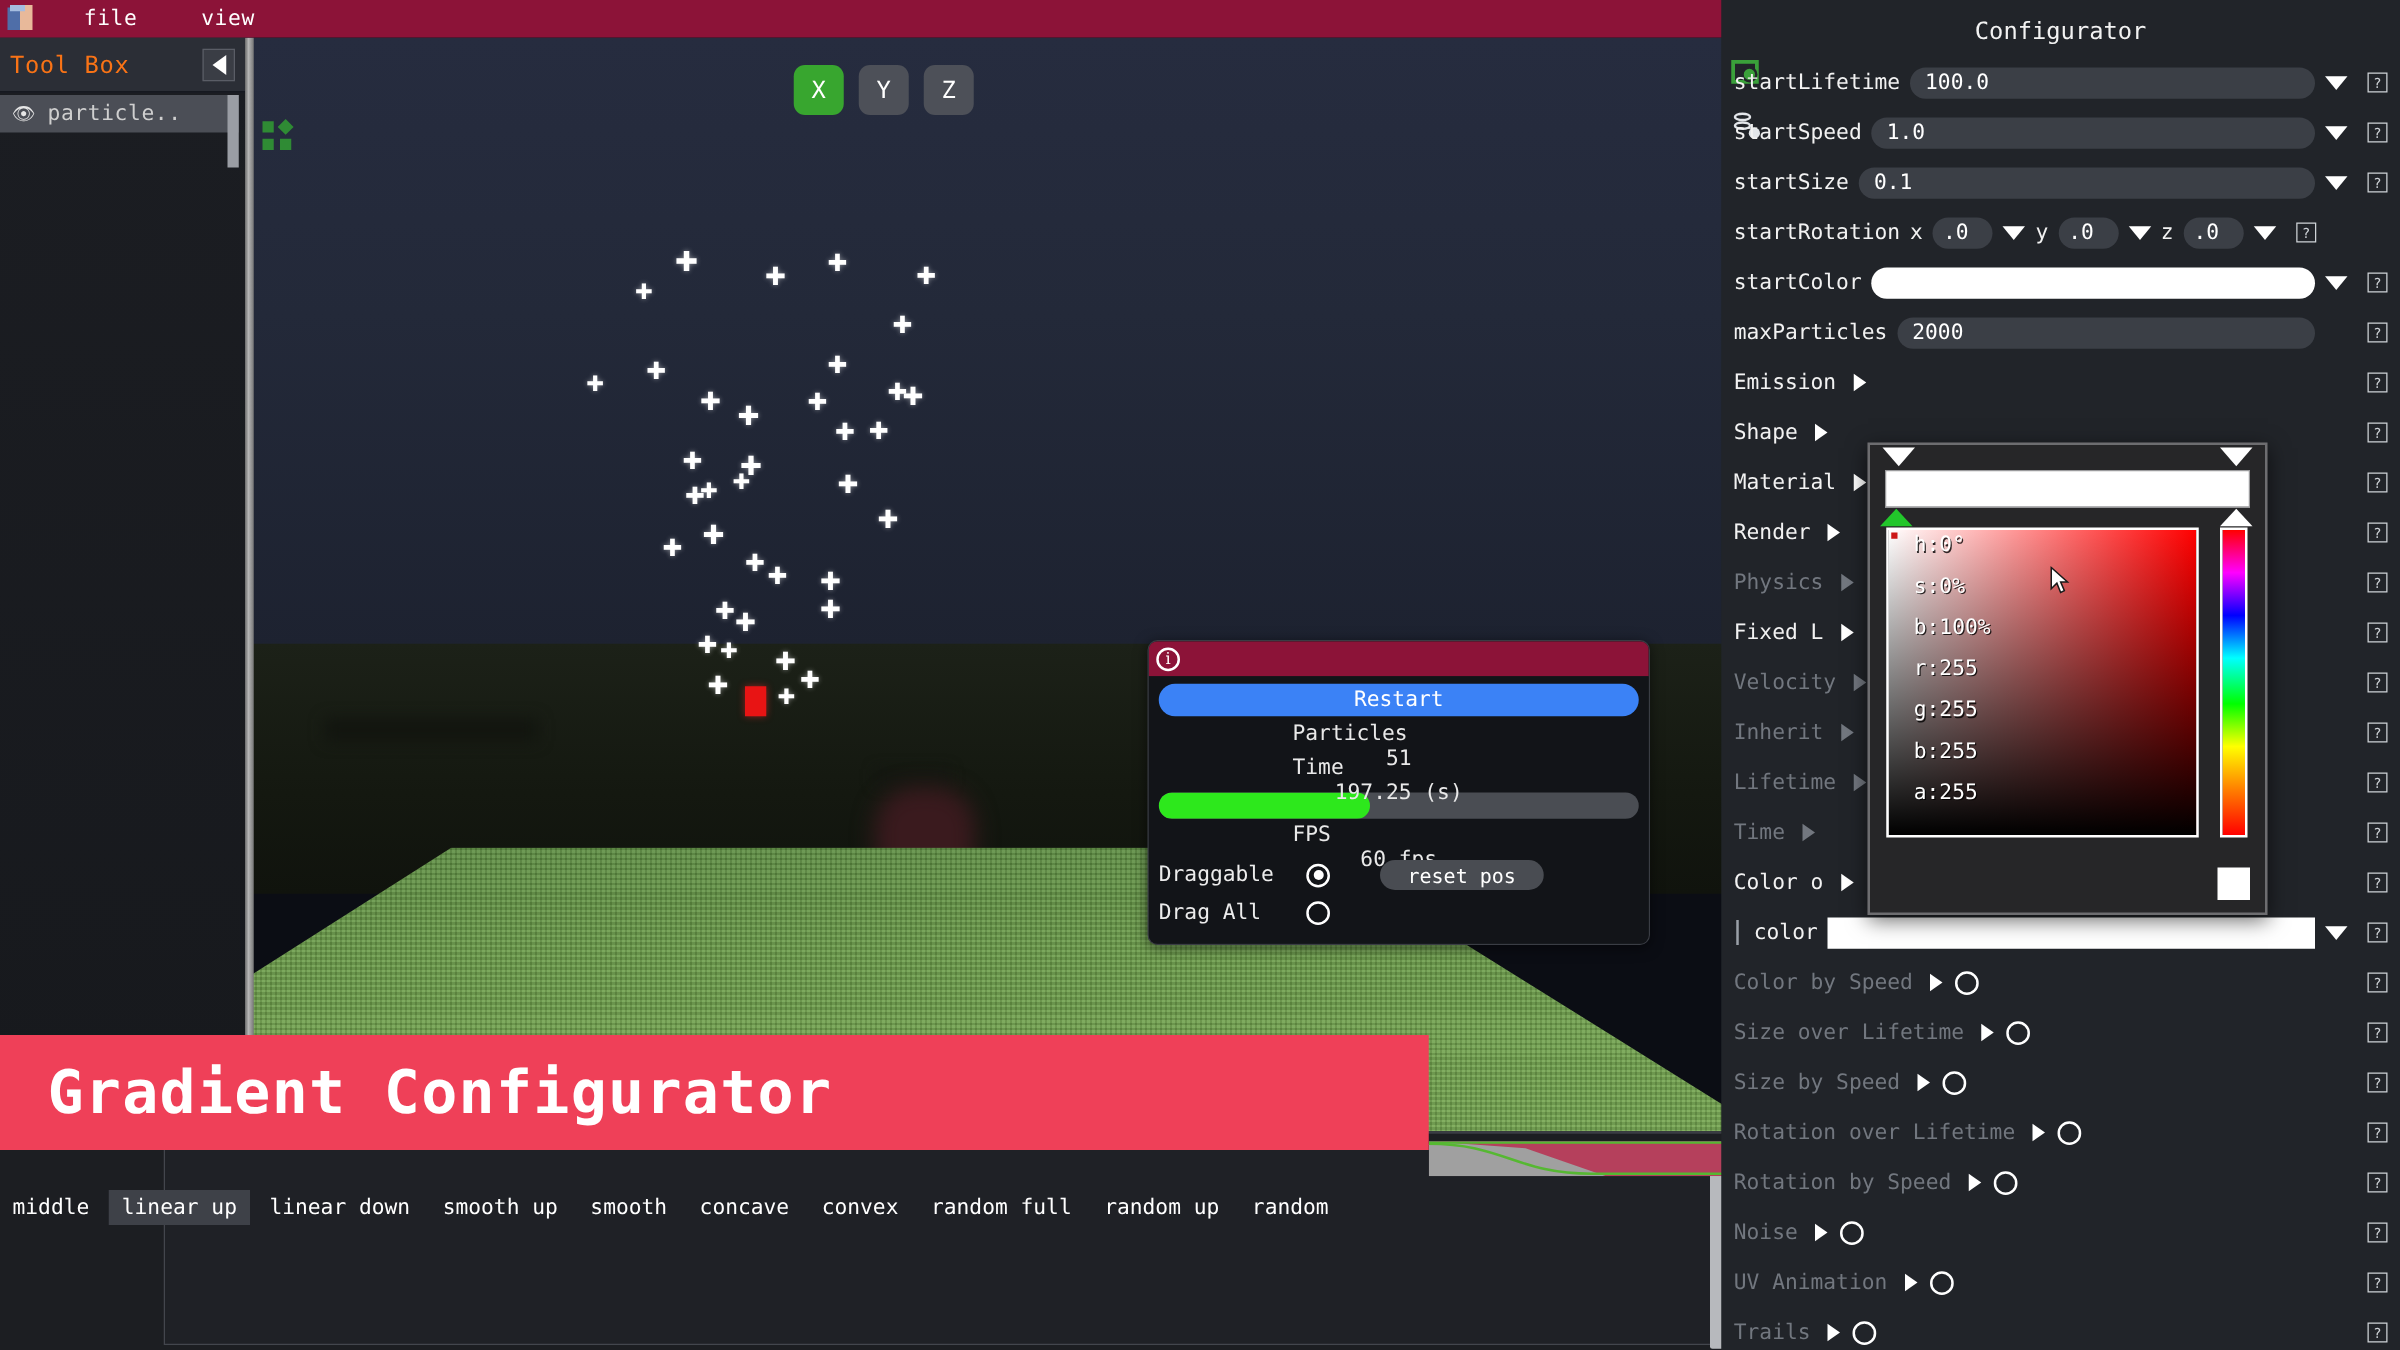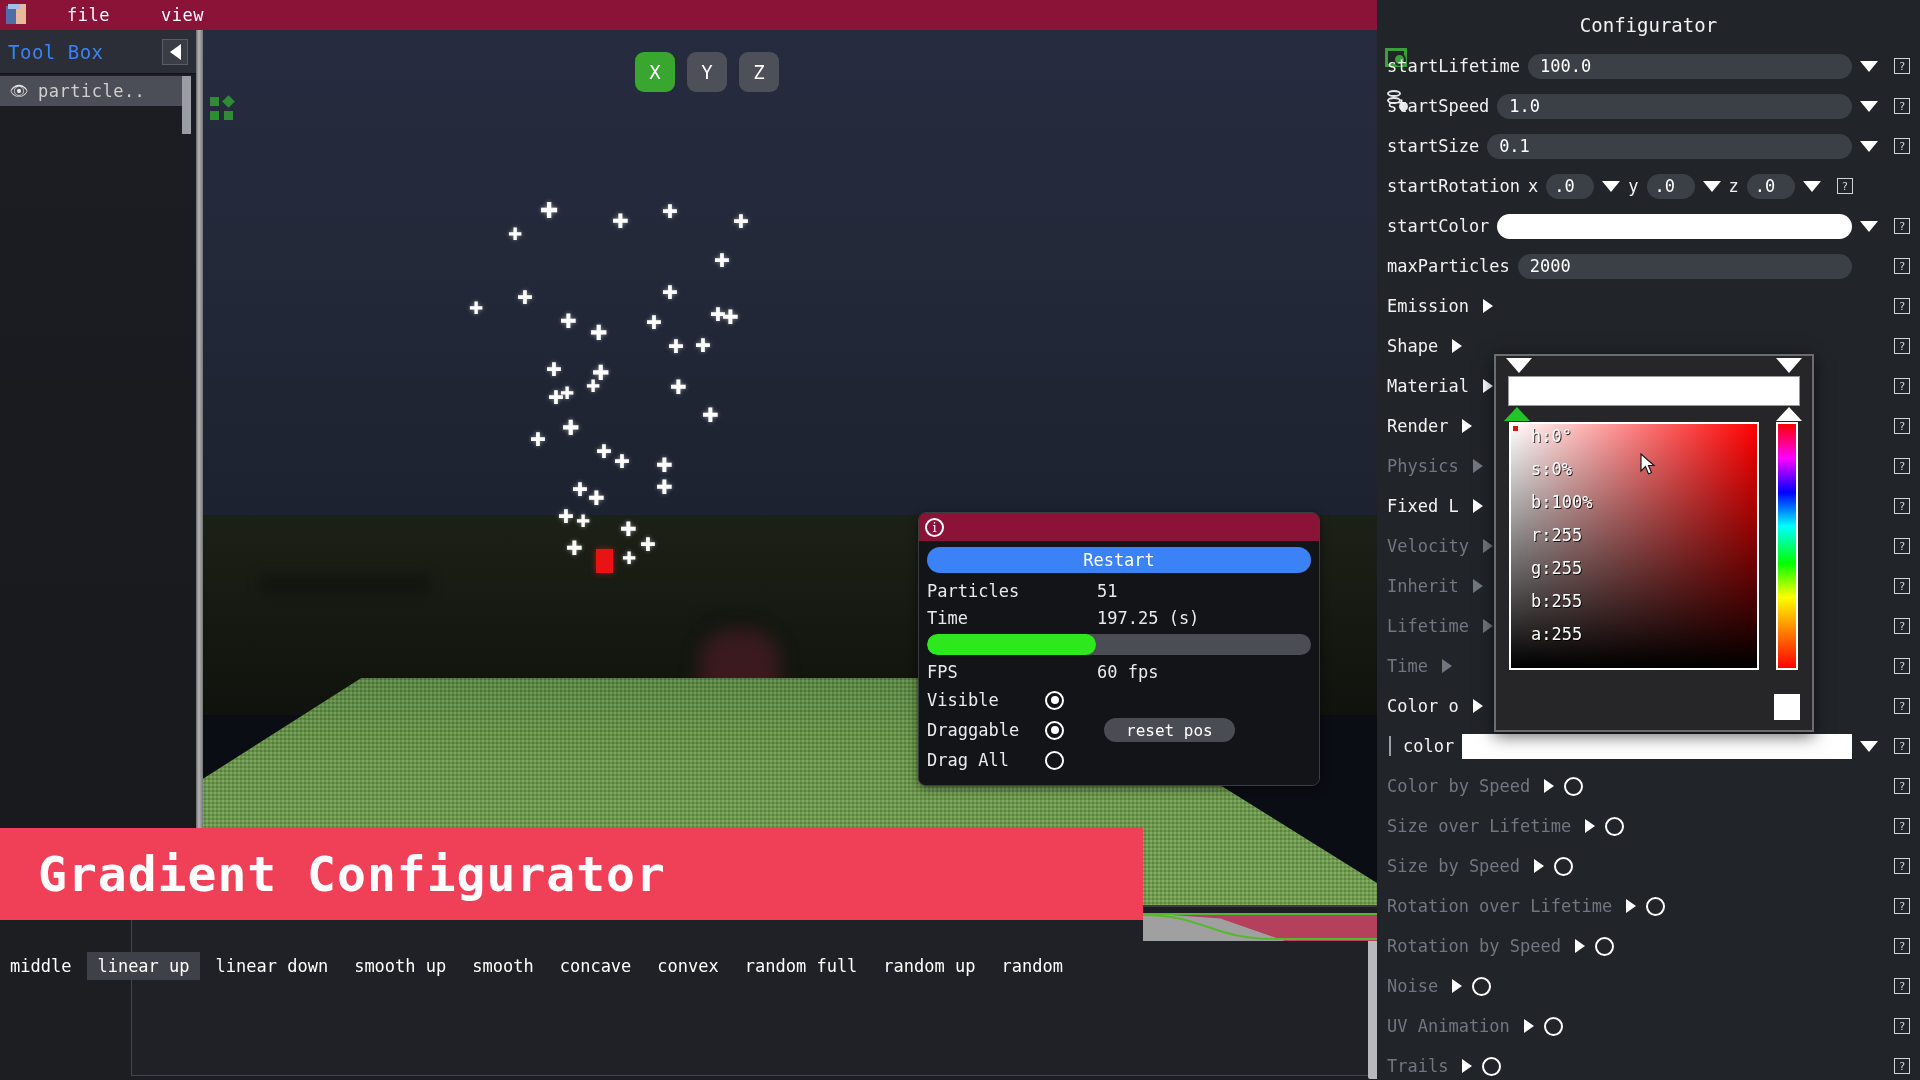--- a/index.html
+++ b/index.html
@@ -77,21 +77,21 @@
     position: absolute; left: 0; top: 30px;
     width: 196px; height: 850px;
     background: linear-gradient(180deg,#2a2d34 0%,#23262c 38px,#1b1d22 38px,#17191d 100%);
     z-index: 20;
   }
   .toolbox-header {
     height: 44px; display: flex; align-items: center;
     padding: 0 8px; background: #2b2e36;
     border-bottom: 1px solid #11131a;
   }
-  .toolbox-title { color: #3b82f6; font-size: 19px; letter-spacing: .5px; flex: 1; }
+  .toolbox-title { color: #f97316; font-size: 19px; letter-spacing: .5px; flex: 1; }
   .collapse-btn {
     width: 26px; height: 26px; background: #3a3d45;
     border: 1px solid #5a5d66; display: flex; align-items: center; justify-content: center;
   }
   .collapse-btn .tri {
     width:0;height:0;border-top:8px solid transparent;border-bottom:8px solid transparent;
     border-right:11px solid #ffffff;
   }
   .tb-row {
     height: 30px; display: flex; align-items: center;
@@ -142,21 +142,21 @@
     width: 19px; height: 19px; border-radius: 50%; border: 2px solid #fff;
     color:#fff; font-size:13px; display:flex; align-items:center; justify-content:center;
     font-family: "DejaVu Serif", serif;
   }
   .stats-body { padding: 6px 8px 10px; background: rgba(18,20,23,.86); }
   .restart-btn {
     height: 26px; border-radius: 13px; background: #3b82f6;
     color: #fff; font-size: 17px; display: flex; align-items: center; justify-content: center;
     margin-bottom: 4px;
   }
-  .stat-line { display: flex; font-size: 17px; color: #e9e9e9; height: 27px; align-items: center; }
+  .stat-line { display: flex; font-size: 17px; color: #e9e9e9; height: 27px; align-items: center; flex-direction: column; }
   .stat-line .k { width: 170px; }
   .stat-line .v { }
   .progress {
     height: 21px; border-radius: 11px; background: #4a4d53; overflow: hidden; margin: 3px 0 3px;
   }
   .progress .fill { height: 100%; background: #2de81c; border-radius: 11px; }
   .toggle-line { display: flex; align-items: center; height: 30px; font-size: 17px; color: #ececec; }
   .toggle-line .tk { width: 118px; }
   .radio { width: 19px; height: 19px; border-radius: 50%; border: 2px solid #fff; position: relative; }
   .radio.on::after {
@@ -428,24 +428,20 @@
         <div class="v">197.25 (s)</div>
       </div>
       <div class="progress">
         <div class="fill" id="progress-fill" style="width: 44%;"></div>
       </div>
       <div class="stat-line">
         <div class="k">FPS</div>
         <div class="v">60 fps</div>
       </div>
       <div class="toggle-line">
-        <div class="tk">Visible</div>
-        <div class="radio on"></div>
-      </div>
-      <div class="toggle-line">
         <div class="tk">Draggable</div>
         <div class="radio on"></div>
         <div class="resetpos-btn">reset pos</div>
       </div>
       <div class="toggle-line">
         <div class="tk">Drag All</div>
         <div class="radio"></div>
       </div>
     </div>
   </div>

